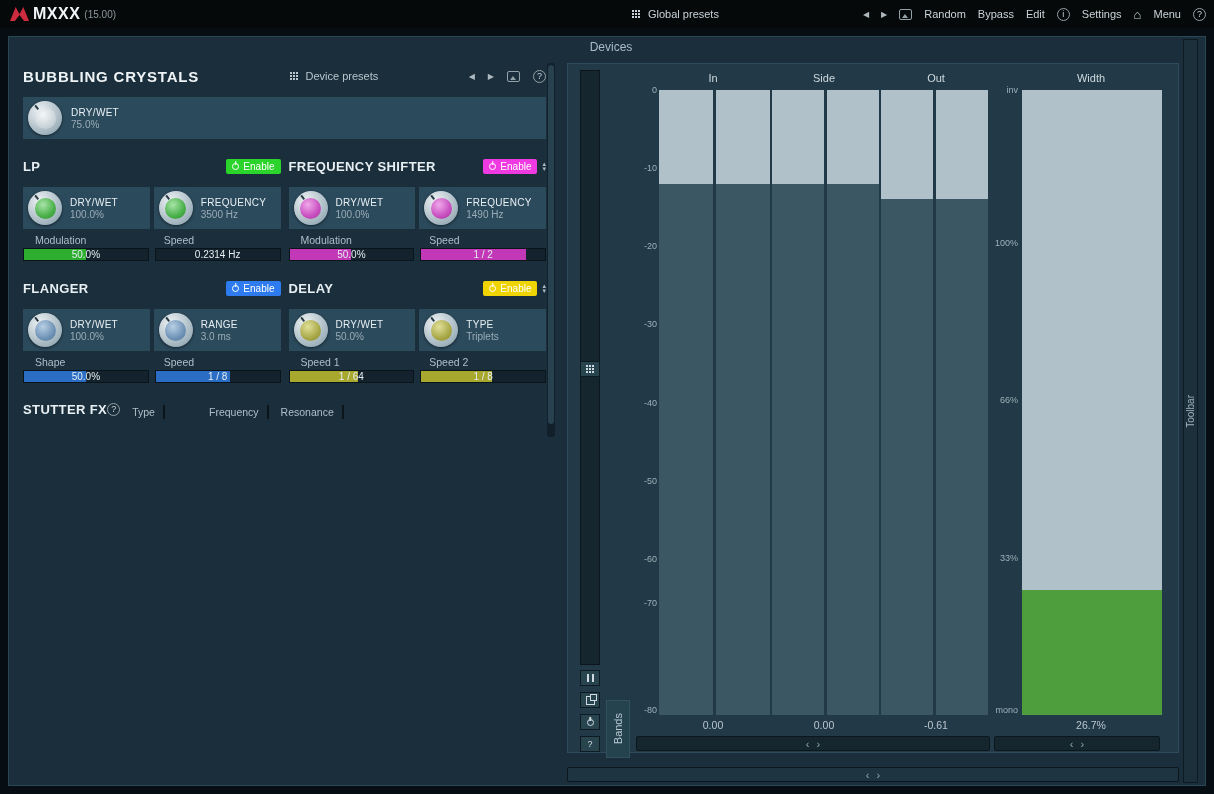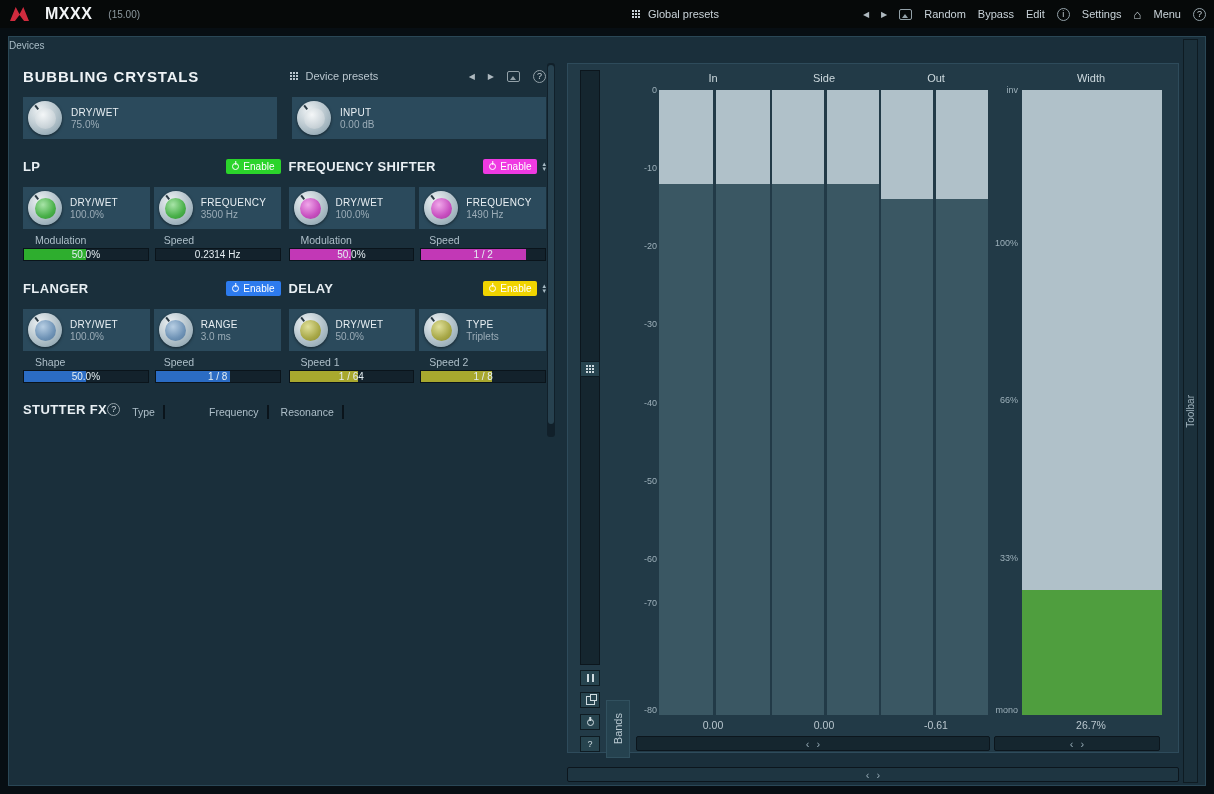--- a/index.html
+++ b/index.html
@@ -2,38 +2,38 @@
 <html><head>
 <meta charset="utf-8">
 <style>
   *{margin:0;padding:0;box-sizing:border-box}
   html,body{width:1214px;height:794px;overflow:hidden}
   body{background:#070e13;font-family:"Liberation Sans","DejaVu Sans",sans-serif;-webkit-font-smoothing:antialiased}
   .app{position:relative;width:1214px;height:794px}
 
   
   .topbar{position:absolute;top:0;left:0;width:1214px;height:28px;background:#060909;display:flex;align-items:center;padding:0 10px;color:#c9d3d9;font-size:11px}
-  .tb-left{display:flex;align-items:center;gap:16px}
+  .tb-left{display:flex;align-items:center;gap:4px}
   .logo-m{width:19px;height:14px;background:#cf2b3e;clip-path:polygon(0 100%,30% 0,50% 52%,70% 0,100% 100%,74% 100%,50% 58%,26% 100%)}
   .tb-logo{font-size:16px;font-weight:bold;color:#f2f5f7;letter-spacing:.5px}
   .tb-ver{font-size:10px;color:#8d999f}
   .tb-center{position:absolute;left:632px;display:flex;align-items:center;gap:7px;cursor:pointer}
   .tb-right{position:absolute;right:8px;display:flex;align-items:center;gap:12px}
   .tb-item{cursor:pointer}
   .tb-arrow{font-size:8px;color:#aeb9bf;cursor:pointer}
   .circle-icon{width:13px;height:13px;border:1px solid #93a1a8;border-radius:50%;display:flex;align-items:center;justify-content:center;font-size:9px;color:#c9d3d9;cursor:pointer}
   .home-icon{font-size:13px;cursor:pointer;color:#c9d3d9}
   .img-icon{width:13px;height:11px;border:1px solid #93a1a8;border-radius:2px;position:relative;cursor:pointer}
   .img-icon::after{content:'';position:absolute;left:2px;bottom:1px;border-left:3px solid transparent;border-right:3px solid transparent;border-bottom:4px solid #93a1a8}
   .grid-icon{width:9px;height:9px;position:relative;display:inline-block}
   .grid-icon::before{content:'';position:absolute;width:2px;height:2px;background:currentColor;box-shadow:3px 0,6px 0,0 3px,3px 3px,6px 3px,0 6px,3px 6px,6px 6px}
 
   
   .main{position:absolute;left:8px;top:36px;width:1198px;height:750px;background:#1a2f3b;border:1px solid #2a4756}
-  .devices-tab{position:absolute;top:3px;left:0;right:0;text-align:left;font-size:10px;color:#a9bcc6;cursor:pointer}
+  .devices-tab{position:absolute;top:3px;left:8px;right:0;text-align:center;font-size:12px;color:#a9bcc6;cursor:pointer}
 
   
   .device-panel{position:absolute;left:2px;top:22px;width:546px;padding:4px 11px 0 12px}
   .dp-header{display:flex;align-items:center;height:26px;color:#b9c6ce;font-size:11px}
   .dp-title{font-size:15px;font-weight:bold;color:#eef3f6;letter-spacing:.8px}
   .dp-presets{display:flex;align-items:center;gap:7px;margin:0 auto;cursor:pointer}
   .dp-header-icons{display:flex;align-items:center;gap:13px}
   .dp-row{display:flex;gap:8px}
   .master-row{margin-top:8px;gap:15px}
   .knob-box{flex:1;height:42px;background:#2b4a5c;display:flex;align-items:center;gap:9px;padding-left:5px;cursor:pointer}
@@ -166,29 +166,20 @@
       <div class="dp-row master-row">
         <div class="knob-box">
           <div class="knob">
               <div class="knob-inner"></div>
             </div>
           <div class="knob-text">
             <div class="k-label">DRY/WET</div>
             <div class="k-value">75.0%</div>
           </div>
         </div>
-        <div class="knob-box">
-          <div class="knob">
-              <div class="knob-inner"></div>
-            </div>
-          <div class="knob-text">
-            <div class="k-label">INPUT</div>
-            <div class="k-value">0.00 dB</div>
-          </div>
-        </div>
       </div>
 
       <div class="dp-row modules-row">
         <div class="module m-green">
           <div class="module-header">
             <span class="module-title">LP</span>
             <span class="enable-btn">
               <span class="pwr"></span>
               <span>Enable</span>
             </span>

